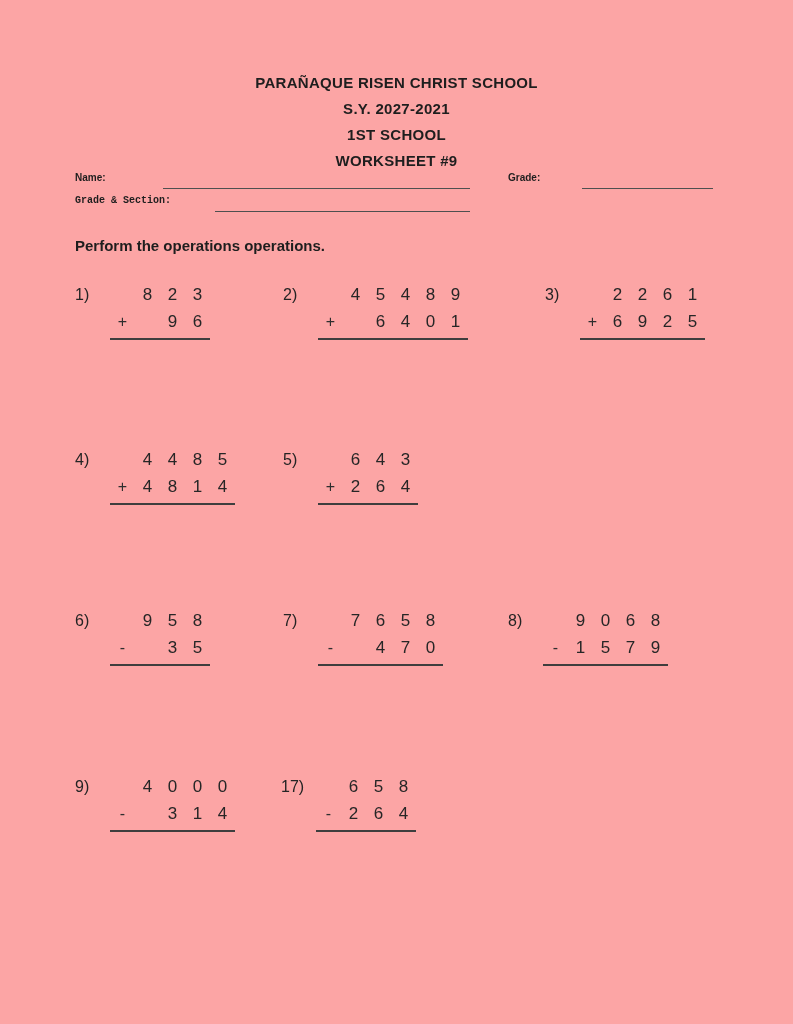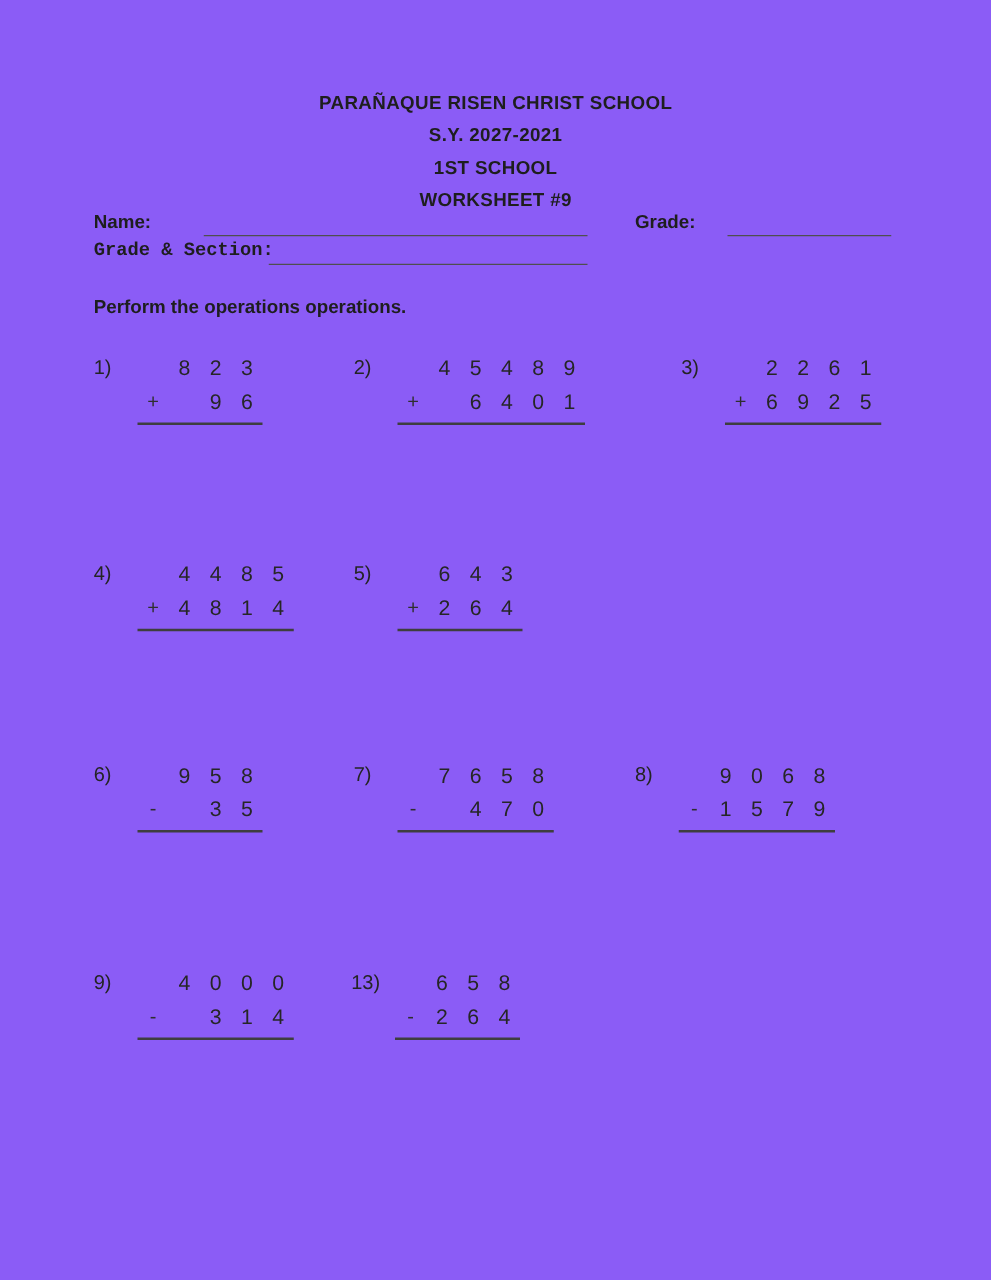--- a/index.html
+++ b/index.html
@@ -1,27 +1,27 @@
 <!DOCTYPE html>
 <html><head>
 <meta charset="utf-8">
 <style>
   html, body { margin:0; padding:0; background:#ffffff; }
   .page {
-    position:relative; width:793px; height:1024px; background:#8b5cf6;
+    position:relative; width:793px; height:1024px; background:#fca5a5;
     font-family:"Liberation Sans", sans-serif; color:#1e1e1e; overflow:hidden;
   }
   
   .header {
     position:absolute; top:70px; left:0; width:100%;
     text-align:center; font-weight:bold; font-size:15px; line-height:26px;
     letter-spacing:0.3px;
   }
   
-  .flabel { position:absolute; font-weight:bold; font-size:15px; line-height:18px; }
+  .flabel { position:absolute; font-weight:bold; font-size:10px; line-height:18px; }
   .fline  { position:absolute; height:18px; border-bottom:1.5px solid #4f4f4f; }
   .lbl-name   { left:75px;  top:169px; }
   .line-name  { left:163px; top:170px; width:307px; }
   .lbl-date   { left:508px; top:169px; }
   .line-date  { left:582px; top:170px; width:131px; }
   .lbl-grade  { left:75px;  top:192px;font-family:Liberation Mono, monospace; }
   .line-grade { left:215px; top:193px; width:255px; }
   .instruction { position:absolute; left:75px; top:237px; font-weight:bold; font-size:15px; }
   
   .problem { position:absolute; display:flex; align-items:flex-start; }
@@ -194,21 +194,21 @@
         <div class="pcell">0</div>
         <div class="pcell">0</div>
         <div class="pcell op">-</div>
         <div class="pcell"></div>
         <div class="pcell">3</div>
         <div class="pcell">1</div>
         <div class="pcell">4</div>
       </div>
     </div>
   <div class="problem p10">
-      <div class="plabel">13)</div>
+      <div class="plabel">17)</div>
       <div class="pgrid" style="grid-template-columns: repeat(4, 25px);">
         <div class="pcell"></div>
         <div class="pcell">6</div>
         <div class="pcell">5</div>
         <div class="pcell">8</div>
         <div class="pcell op">-</div>
         <div class="pcell">2</div>
         <div class="pcell">6</div>
         <div class="pcell">4</div>
       </div>

